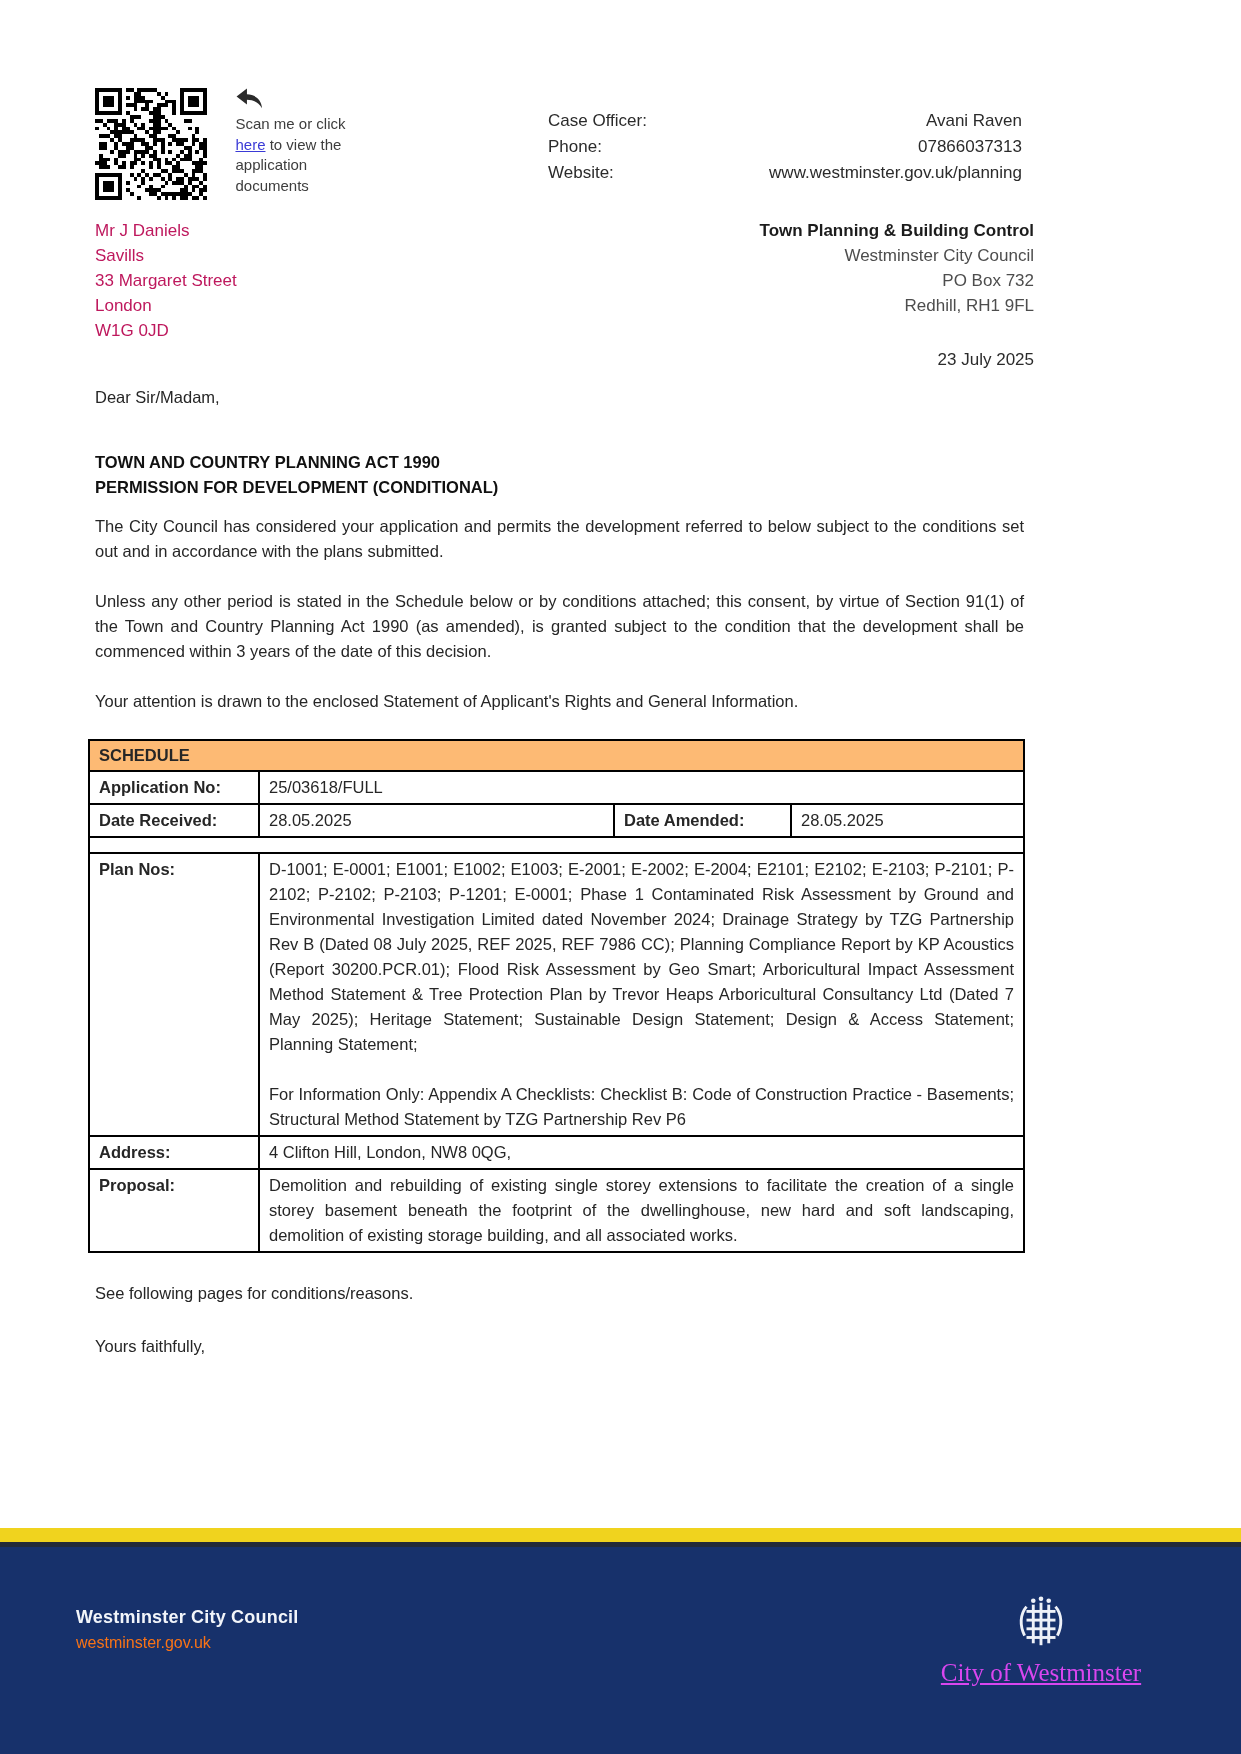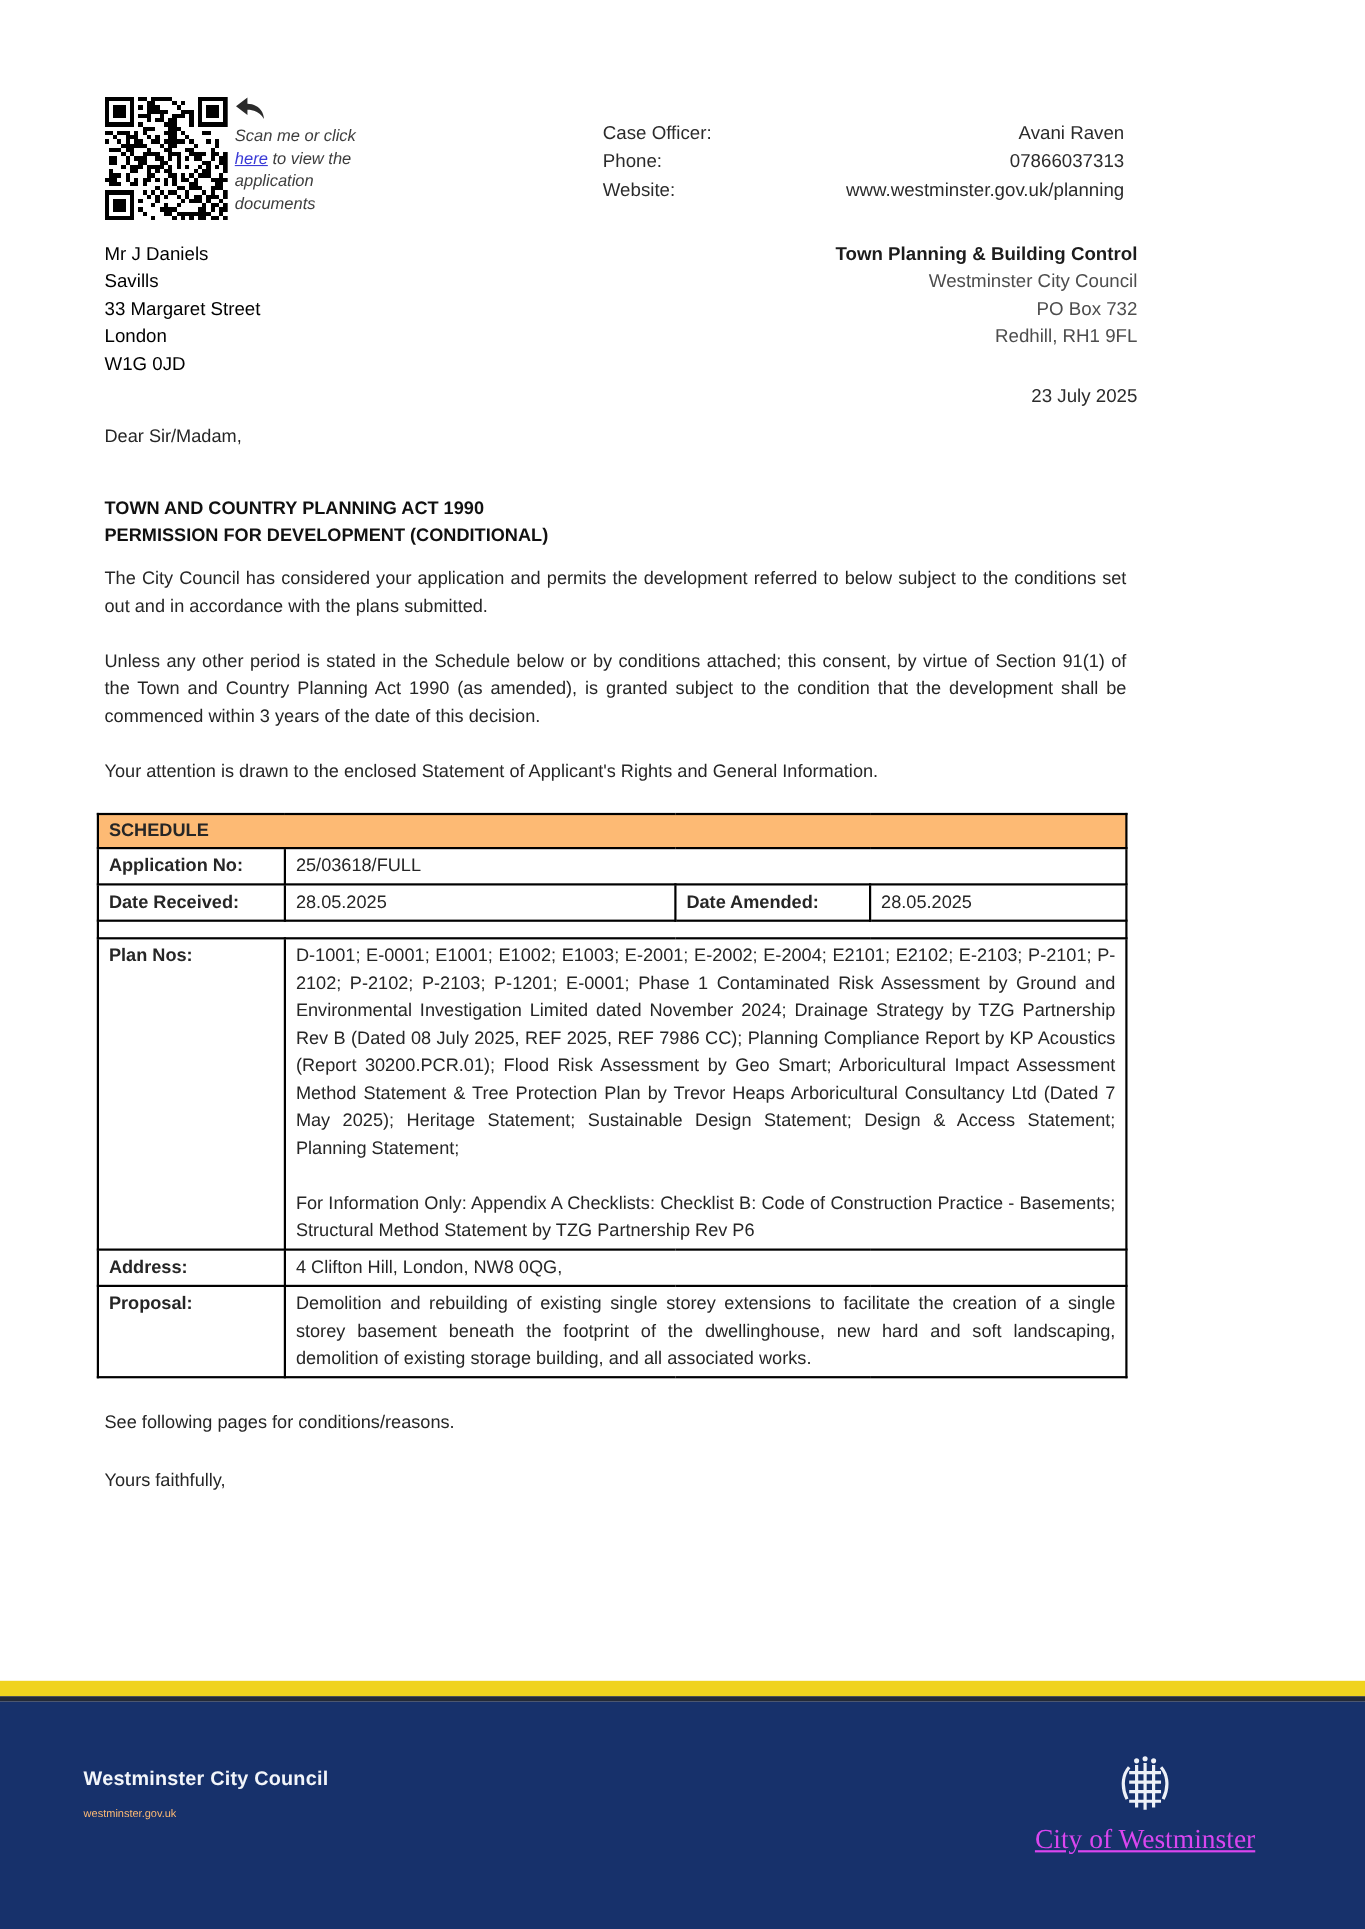--- a/index.html
+++ b/index.html
@@ -7,33 +7,33 @@
   body { font-family:"Liberation Sans", sans-serif; color:#262626; }
   .page {
     position:relative; width:1241px; height:1754px; background:#ffffff;
     overflow:hidden; margin:0 auto;
   }
 
   
   .qr-wrap { position:absolute; top:88px; left:95px; width:320px; }
   .qr-box { width:112px; height:112px; display:inline-block; vertical-align:top; }
   .qr-box svg { width:112px; height:112px; display:block; }
-  .qr-caption { display:inline-block; vertical-align:top; margin-left:2px; width:130px;
-    font-style:italic; font-size:15px; line-height:1.38; color:#3d3d3d; }
+  .qr-caption { display:inline-block; vertical-align:top; margin-left:24px; width:130px;
+    font-size:15px; line-height:1.38; color:#3d3d3d; }
   .reply-arrow { display:block; width:30px; height:22px; margin-bottom:4px; }
   .reply-arrow svg { width:30px; height:22px; fill:#2b2b2b; }
   .qr-caption a { color:#3a3ad6; text-decoration:underline; cursor:pointer; }
 
   .contact { position:absolute; top:108px; left:548px; right:219px; font-size:17px; }
   .contact-row { display:flex; justify-content:space-between; line-height:26px; }
   .contact-row .lbl { color:#2b2b2b; }
   .contact-row .val { color:#2b2b2b; text-align:right; }
 
   
-  .recipient { position:absolute; top:218px; left:95px; font-size:17px; line-height:25px; color:#000000; }
+  .recipient { position:absolute; top:218px; left:95px; font-size:17px; line-height:25px; color:#be185d; }
   .sender { position:absolute; top:218px; right:207px; text-align:right; font-size:17px; line-height:25px; }
   .sender .dept { font-weight:bold; color:#1c1c1c; }
   .sender .sline { color:#4d4d4d; }
   .sender .ldate { margin-top:29px; color:#2b2b2b; }
 
   
   .letter { position:absolute; top:385px; left:95px; width:929px; font-size:16.5px;
     line-height:25px; color:#262626; }
   .salutation { margin-bottom:40px; }
   .headings { font-weight:bold; color:#111; margin-bottom:14px; }
@@ -53,21 +53,21 @@
   .see-pages { margin-bottom:28px; }
   .signoff { margin-bottom:0; }
 
   
   .footer { position:absolute; left:0; right:0; bottom:0; height:226px; }
   .footer .yellow { height:14px; background:#f0d31e; }
   .footer .darkline { height:5px; background:#232a38; }
   .footer .navy { height:207px; background:#17316b; position:relative; }
   .foot-left { position:absolute; left:76px; top:60px; }
   .foot-council { color:#f2f5fa; font-weight:bold; font-size:18px; letter-spacing:.2px; }
-  .foot-site { color:#fdba74; font-size:10px; margin-top:16px; }
+  .foot-site { color:#f97316; font-size:16px; margin-top:6px; }
   .foot-right { position:absolute; right:80px; top:48px; width:240px; text-align:center; }
   .crest { width:58px; height:56px; margin:0 auto 8px; }
   .crest svg { width:58px; height:56px; }
   .foot-logo-text { font-family:"Liberation Serif", serif; color:#d946ef; font-size:25px;text-decoration:underline; }
 </style>
 </head>
 <body>
 
 <div class="page">
 

